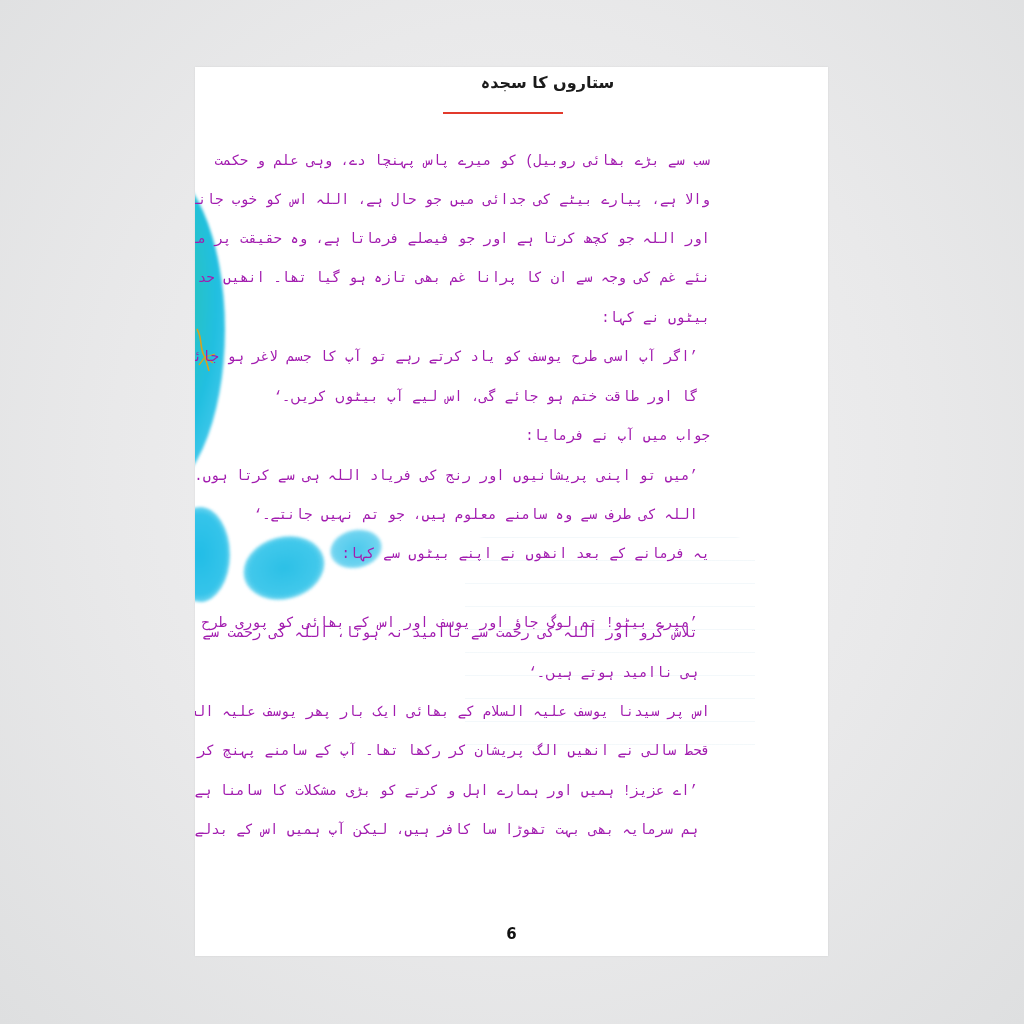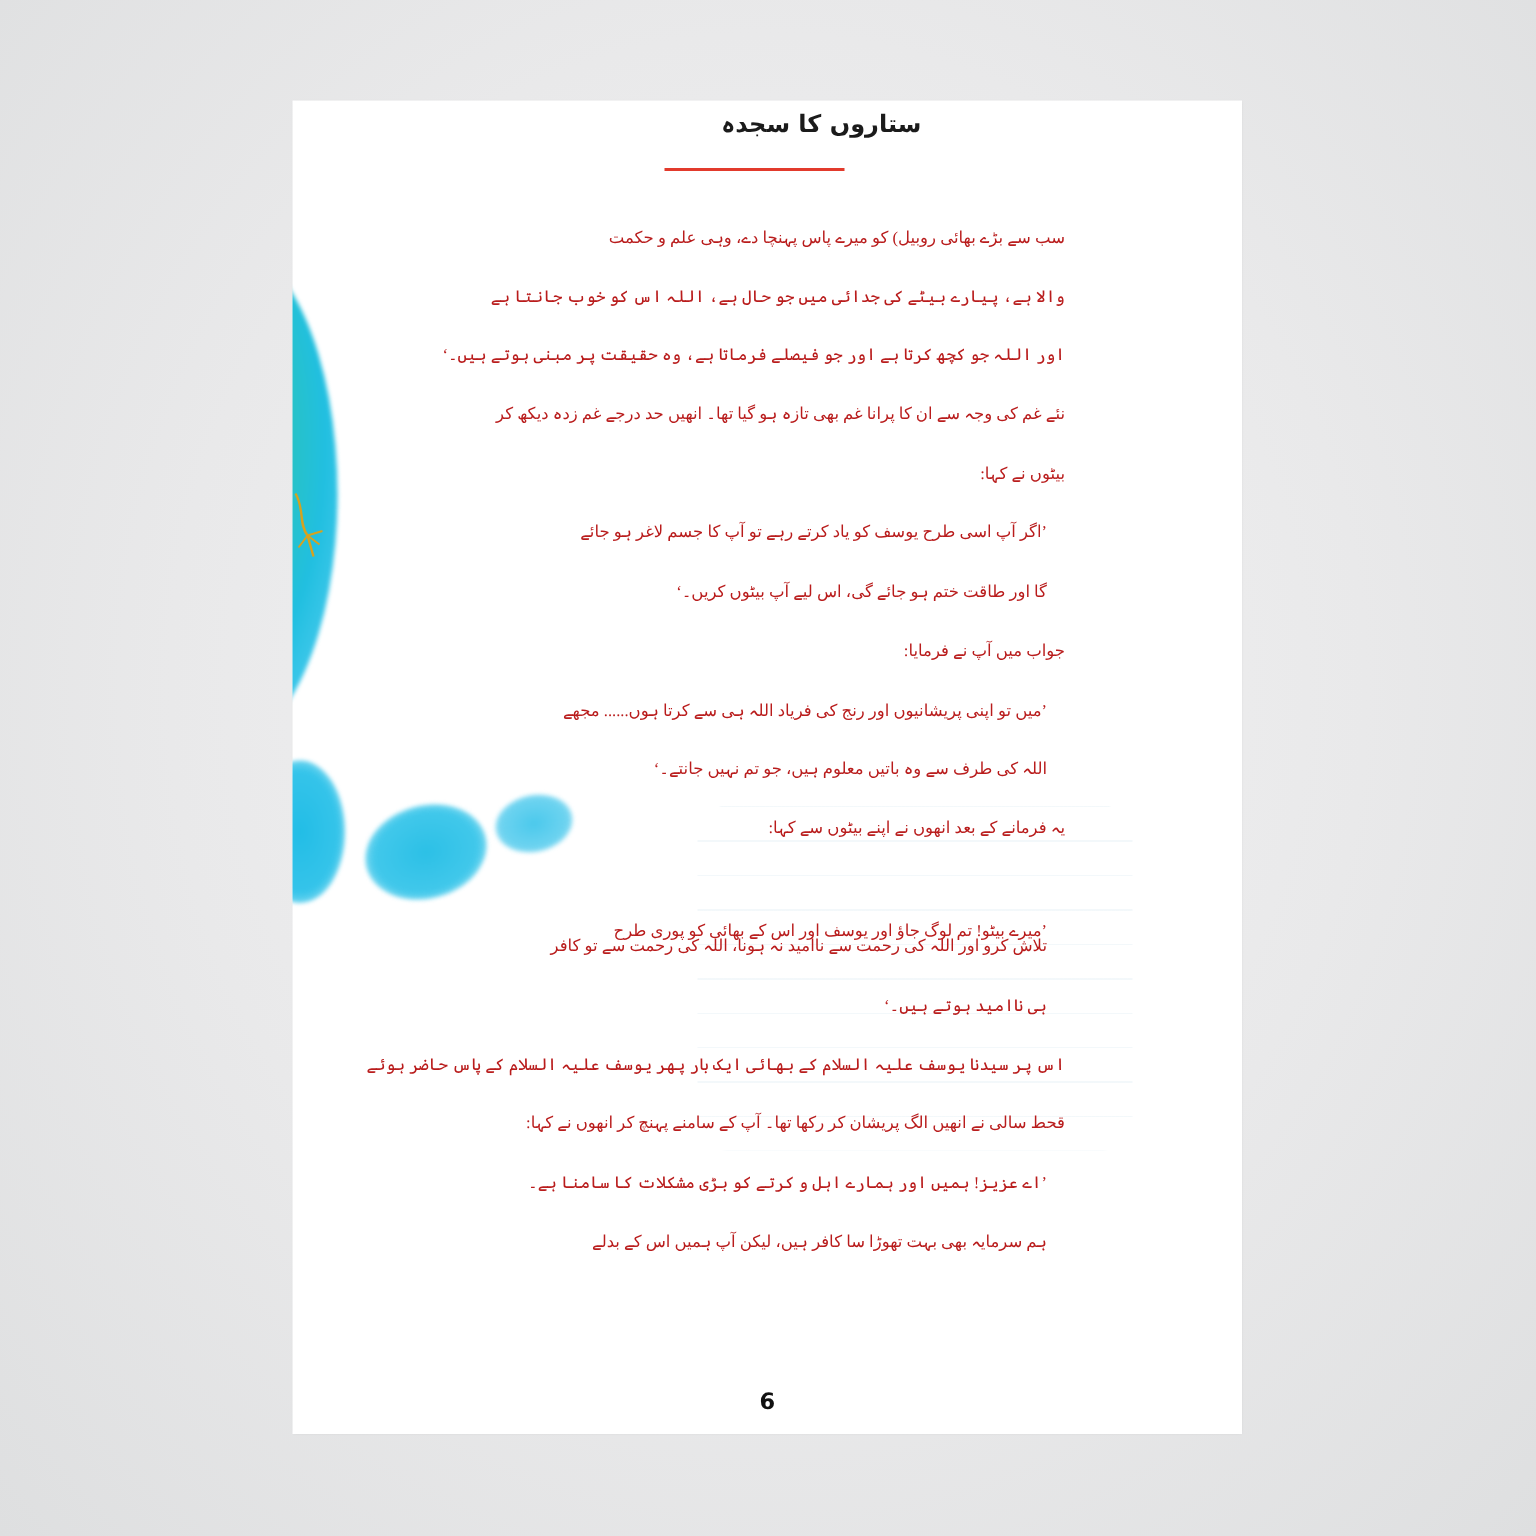--- a/index.html
+++ b/index.html
@@ -39,22 +39,22 @@
   .title {
     position:absolute; left:0; width:100%; top:6px; text-align:center;
     font-family: "DejaVu Sans", sans-serif; font-size:16px; font-weight:bold; color:#1b1b1b;
     direction: rtl;
     margin-left: 36px;
   }
   .title-rule {
     position:absolute; left:248px; top:45px; width:120px; height:2px; background:#e23a2c;
   }
   .text {
-    position:absolute; direction: rtl; color:#b91c1c;
-    font-family: Liberation Serif, serif; font-size:11px; white-space:nowrap;
+    position:absolute; direction: rtl; color:#a21caf;
+    font-family: Liberation Mono, monospace; font-size:14px; white-space:nowrap;
   }
   .page-no {
     position:absolute; left:0; width:100%; top:858px; text-align:center;
     font-family: "DejaVu Sans", sans-serif; font-weight:bold; font-size:15px; color:#111;
   }
 </style>
 </head>
 <body>
 
 <div class="page">
@@ -74,21 +74,21 @@
   <div id="lines">
       <div class="text" style="right: 118px; top: 85px;">سب سے بڑے بھائی روبیل) کو میرے پاس پہنچا دے، وہی علم و حکمت</div>
       <div class="text" style="right: 118px; top: 124px;">والا ہے، پیارے بیٹے کی جدائی میں جو حال ہے، اللہ اس کو خوب جانتا ہے</div>
       <div class="text" style="right: 118px; top: 163px;">اور اللہ جو کچھ کرتا ہے اور جو فیصلے فرماتا ہے، وہ حقیقت پر مبنی ہوتے ہیں۔‘</div>
       <div class="text" style="right: 118px; top: 202px;">نئے غم کی وجہ سے ان کا پرانا غم بھی تازہ ہو گیا تھا۔ انھیں حد درجے غم زدہ دیکھ کر</div>
       <div class="text" style="right: 118px; top: 242px;">بیٹوں نے کہا:</div>
       <div class="text" style="right: 130px; top: 281px;">’اگر آپ اسی طرح یوسف کو یاد کرتے رہے تو آپ کا جسم لاغر ہو جائے</div>
       <div class="text" style="right: 130px; top: 321px;">گا اور طاقت ختم ہو جائے گی، اس لیے آپ بیٹوں کریں۔‘</div>
       <div class="text" style="right: 118px; top: 360px;">جواب میں آپ نے فرمایا:</div>
       <div class="text" style="right: 130px; top: 400px;">’میں تو اپنی پریشانیوں اور رنج کی فریاد اللہ ہی سے کرتا ہوں...... مجھے</div>
-      <div class="text" style="right: 130px; top: 439px;">اللہ کی طرف سے وہ باتیں معلوم ہیں، جو تم نہیں جانتے۔‘</div>
+      <div class="text" style="right: 130px; top: 439px;">اللہ کی طرف سے وہ سامنے معلوم ہیں، جو تم نہیں جانتے۔‘</div>
       <div class="text" style="right: 118px; top: 478px; text-align: center;">یہ فرمانے کے بعد انھوں نے اپنے بیٹوں سے کہا:</div>
       <div class="text" style="right: 130px; top: 518px; margin-top: 29px;">’میرے بیٹو! تم لوگ جاؤ اور یوسف اور اس کے بھائی کو پوری طرح</div>
       <div class="text" style="right: 130px; top: 557px;">تلاش کرو اور اللہ کی رحمت سے ناامید نہ ہونا، اللہ کی رحمت سے تو کافر</div>
       <div class="text" style="right: 130px; top: 597px;">ہی ناامید ہوتے ہیں۔‘</div>
       <div class="text" style="right: 118px; top: 636px;">اس پر سیدنا یوسف علیہ السلام کے بھائی ایک بار پھر یوسف علیہ السلام کے پاس حاضر ہوئے</div>
       <div class="text" style="right: 118px; top: 675px;">قحط سالی نے انھیں الگ پریشان کر رکھا تھا۔ آپ کے سامنے پہنچ کر انھوں نے کہا:</div>
       <div class="text" style="right: 130px; top: 715px;">’اے عزیز! ہمیں اور ہمارے اہل و کرتے کو بڑی مشکلات کا سامنا ہے۔</div>
       <div class="text" style="right: 130px; top: 754px;">ہم سرمایہ بھی بہت تھوڑا سا کافر ہیں، لیکن آپ ہمیں اس کے بدلے</div>
     </div>
 

